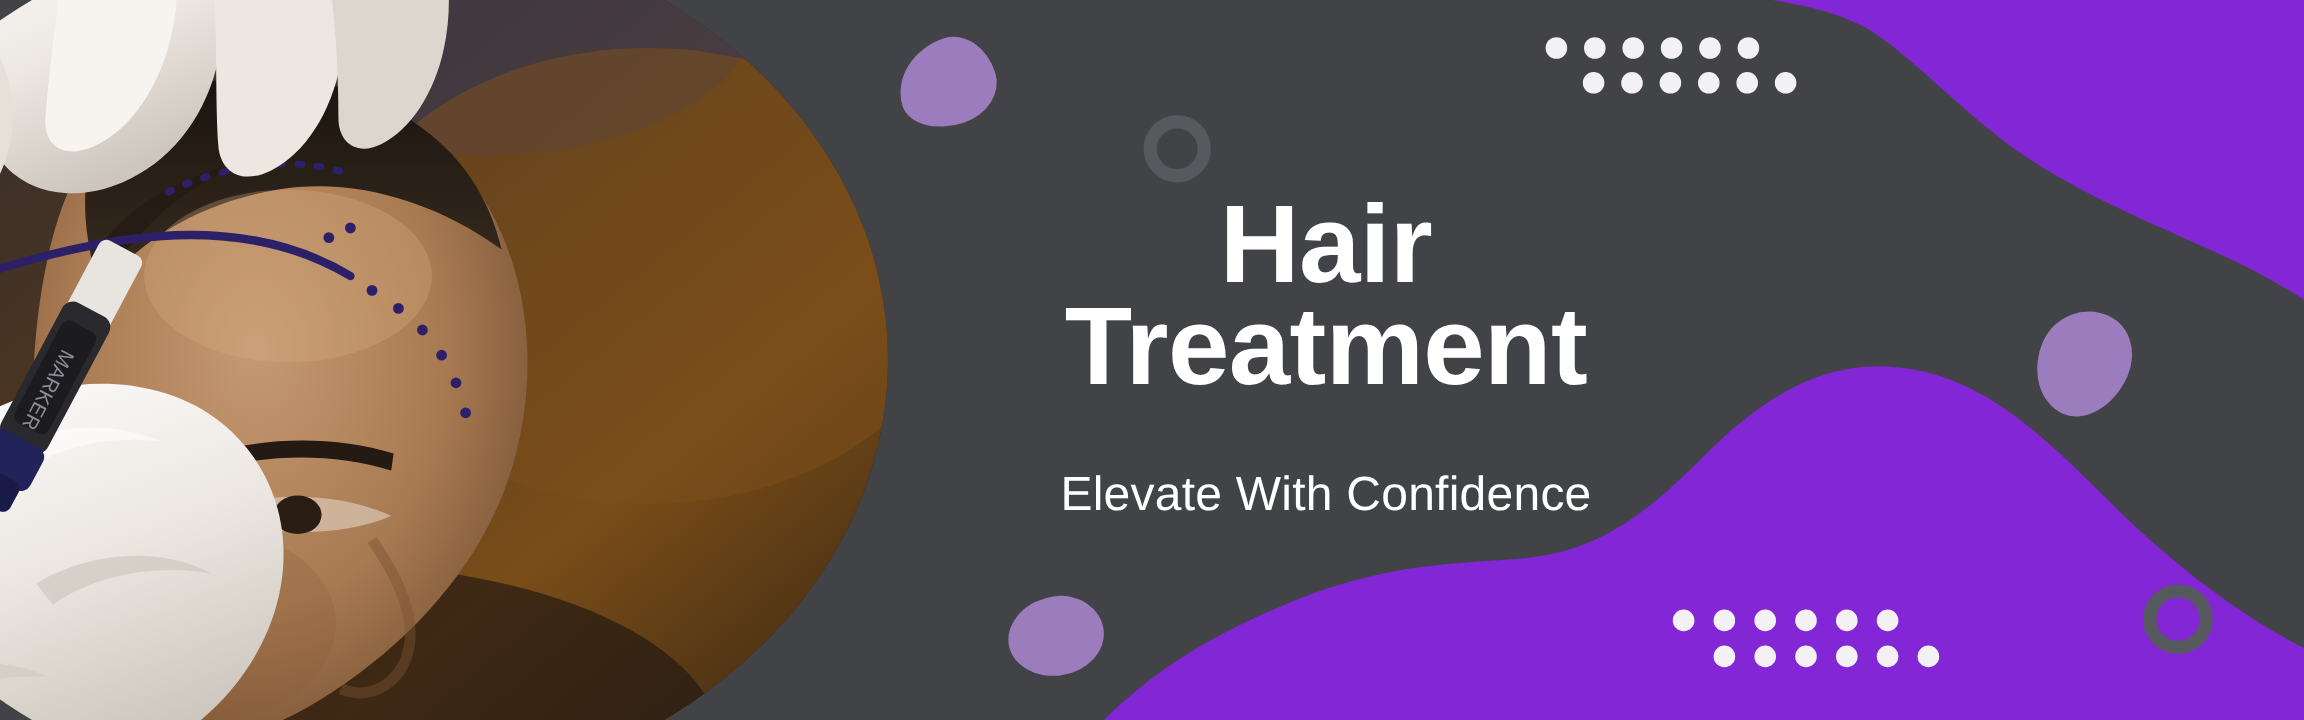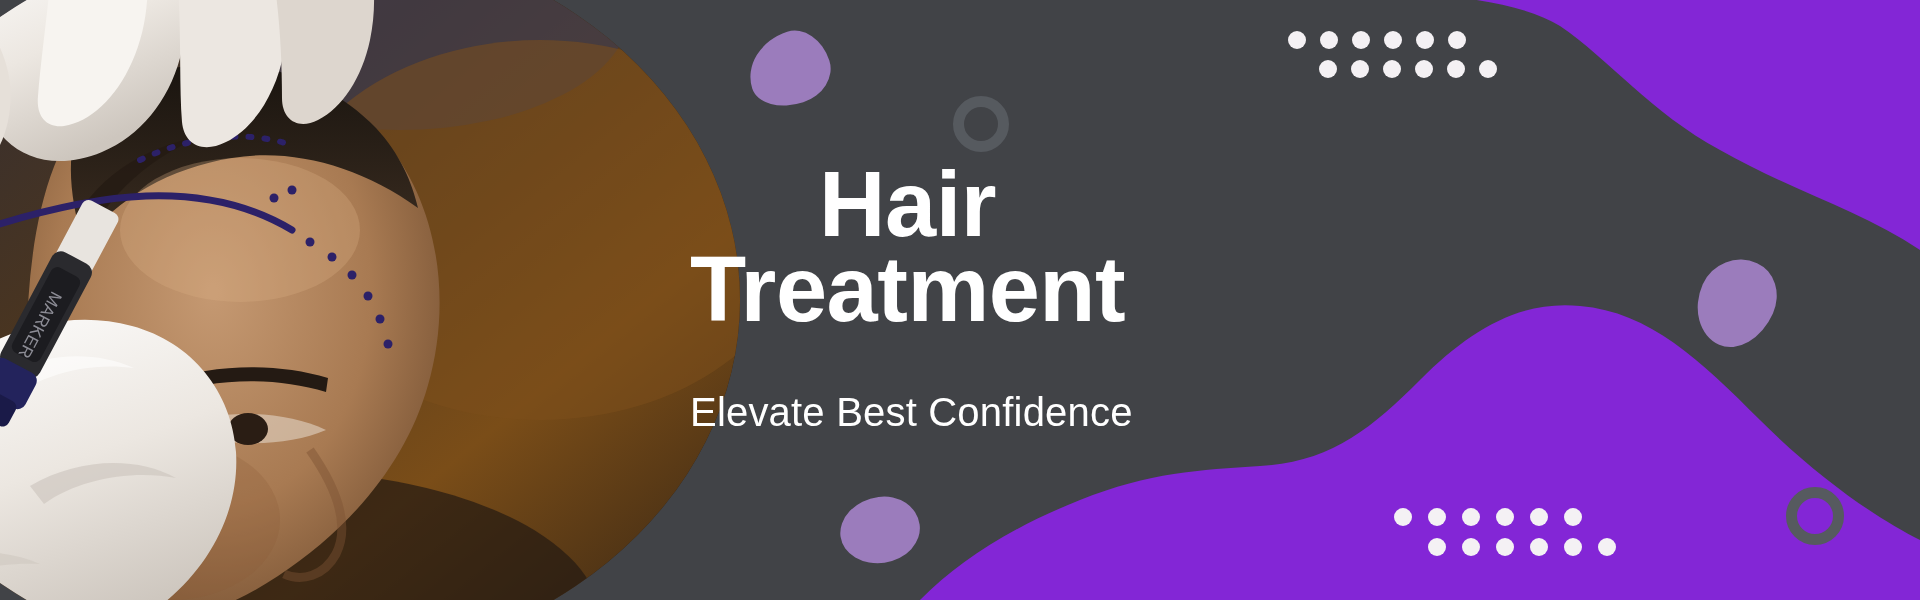--- a/index.html
+++ b/index.html
@@ -99,21 +99,21 @@
   
   .content {
     position: absolute;
     left: 690px;
     top: 0;
     width: 830px;
     height: 600px;
     display: flex;
     flex-direction: column;
     justify-content: center;
-    align-items: flex-start;
+    align-items: center;
     text-align: center;
     z-index: 6;
   }
   .headline {
     margin: 0;
     color: #FFFFFF;
     font-weight: 700;
     font-size: 92px;
     line-height: 0.93;
     letter-spacing: -0.5px;
@@ -283,17 +283,17 @@
       <span class="dot"></span>
     </div>
   </div>
 
   <div class="content">
     <h1 class="headline">
       <span class="headline-line">Hair</span>
       <span class="headline-line">Treatment</span>
     </h1>
     <p class="subhead">
-      <span class="subhead-line">Elevate Best Confidence</span>
+      <span class="subhead-line">Elevate With Confidence</span>
     </p>
   </div>
 
 </div>
 
 </body></html>

